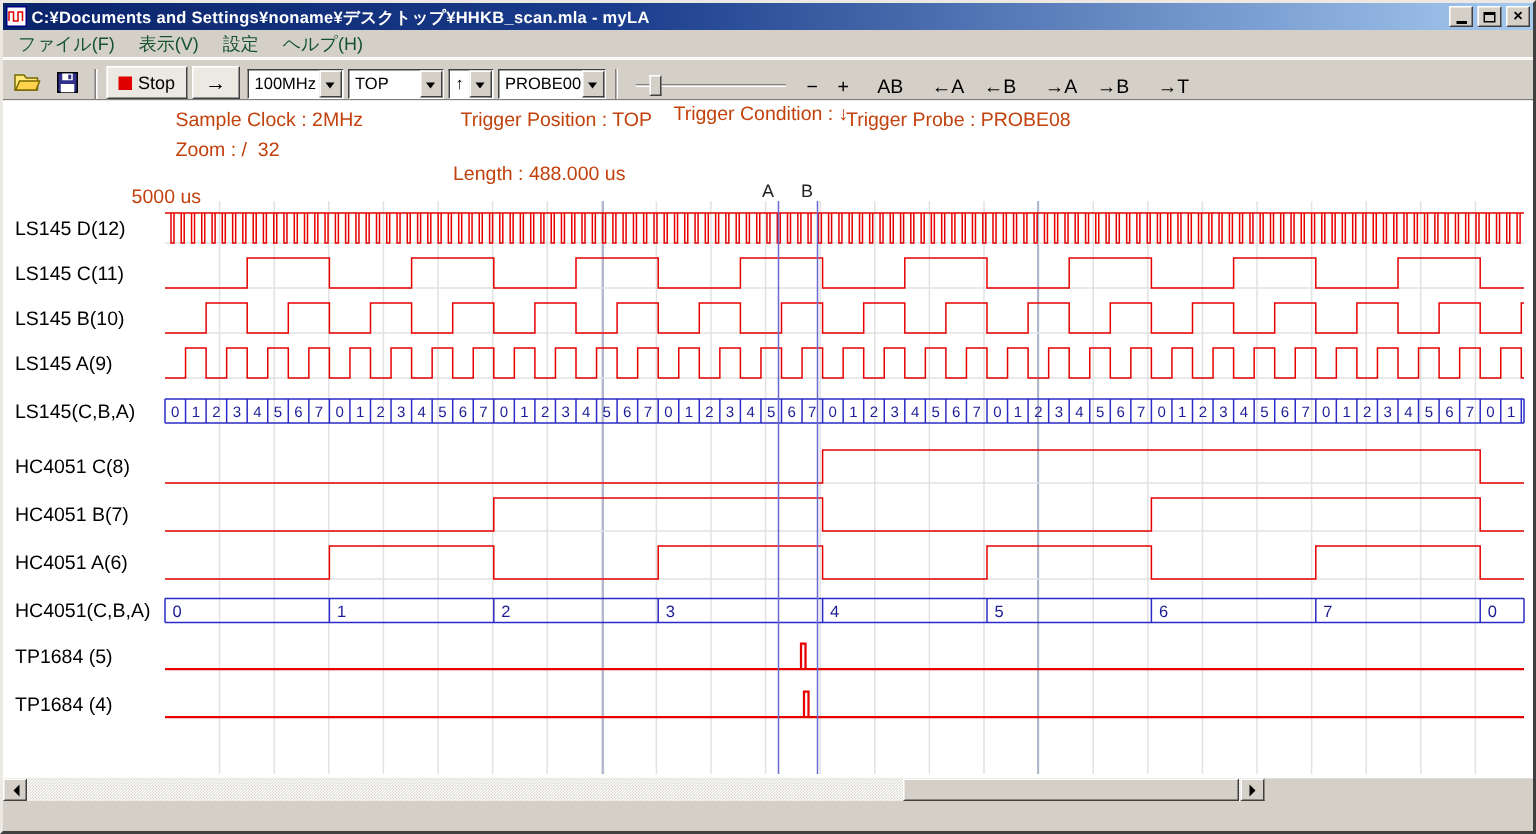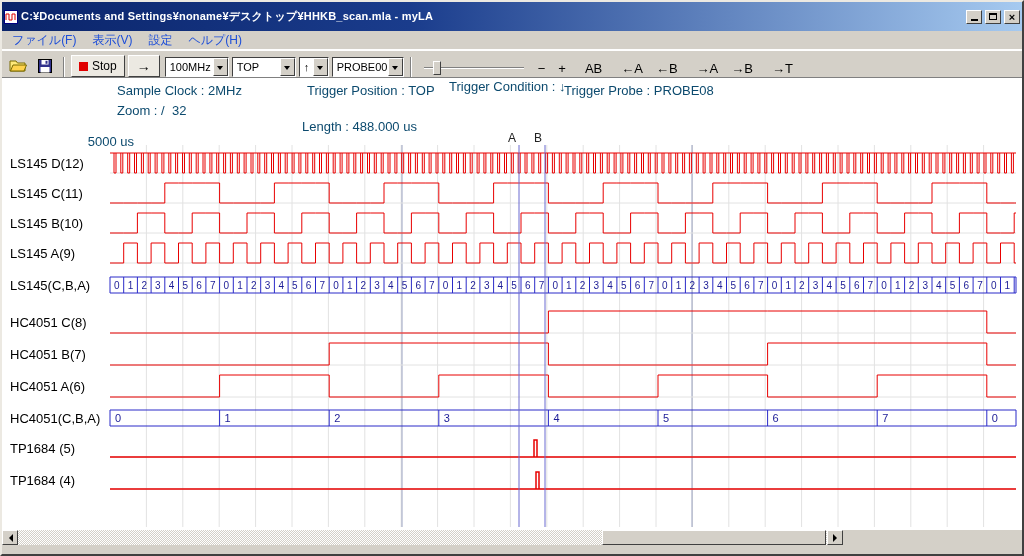--- a/index.html
+++ b/index.html
@@ -2,36 +2,36 @@
 <html><head>
 <meta charset="utf-8">
 <style>
   * { box-sizing: border-box; margin: 0; padding: 0; }
   html,body { width:1024px; height:556px; font-family:"Liberation Sans",sans-serif; }
   body { background:#808080; }
   .window { width:1024px; height:556px; background:#d4d0c8;
             border:2px solid; border-color:#ece9e2 #404040 #404040 #ece9e2; }
 
   
-  .titlebar { height:29px; display:flex; align-items:center; gap:3px; padding:0 2px;
+  .titlebar { height:18px; display:flex; align-items:center; gap:3px; padding:0 2px;
               background:linear-gradient(90deg,#0a246a 0%,#1a3c8c 40%,#a6caf0 100%); }
   .app-icon { width:14px; height:14px; display:inline-flex; }
   .title-text { flex:1; color:#fff; font-size:11px; font-weight:bold;
                 white-space:nowrap; overflow:hidden; letter-spacing:.2px; }
   .winbtn { width:16px; height:14px; background:#d4d0c8; border:1px solid;
             border-color:#fff #404040 #404040 #fff; display:inline-flex;
             align-items:center; justify-content:center; }
   .glyph-min { width:7px; height:2px; background:#000; margin-top:7px; }
   .glyph-max { width:8px; height:7px; border:1px solid #000; border-top:2px solid #000; }
   .glyph-close { font-size:11px; font-weight:bold; line-height:10px; color:#000; }
 
   
   .menubar { height:19px; display:flex; align-items:center; font-size:12px; padding-left:2px;
              border-bottom:1px solid #fff; }
-  .menu-item { padding:2px 8px; color:#1d4ed8; }
+  .menu-item { padding:2px 8px; color:#14532d; }
 
   
   .toolbar { height:28px; display:flex; align-items:flex-end; padding:0 4px; gap:3px;
              border-top:1px solid #fff; border-bottom:1px solid #808080; }
   .tb-icon-btn { width:24px; height:22px; display:flex; align-items:center; justify-content:center; }
   .tb-sep { width:2px; height:20px; border-left:1px solid #808080; border-right:1px solid #fff; margin:0 3px; }
   .tb-btn { height:22px; padding:0 7px; display:flex; align-items:center; gap:4px; background:#ece9e2;
             border:1px solid; border-color:#fff #404040 #404040 #fff; font-size:12px; color:#000; }
   .stop-square { width:9px; height:9px; background:#e00000; display:inline-block; }
   .run-btn { font-size:14px; font-weight:bold; padding:0 8px; }
@@ -45,21 +45,21 @@
   .slider-track { position:absolute; left:0; right:0; top:8px; height:2px;
                   border-top:1px solid #808080; border-bottom:1px solid #fff; }
   .slider-handle { position:absolute; left:9px; top:2px; width:8px; height:14px; background:#d4d0c8;
                    border:1px solid; border-color:#fff #404040 #404040 #fff; }
   .tb-flat { font-size:13px; padding:1px 3px; margin:0 2px; color:#000; }
   .grp { margin-left:8px; }
 
   
   .main { position:relative; height:452px; background:#fff; overflow:hidden;
           border-top:1px solid #fff; }
-  .info-text { position:absolute; font-size:13px; color:#0c4a6e; white-space:pre; }
+  .info-text { position:absolute; font-size:13px; color:#c2410c; white-space:pre; }
   #wave-svg { position:absolute; left:0; top:0; width:1024px; height:452px; }
   #wave-svg text { font-family:"Liberation Sans",sans-serif; }
 
   
   .hscroll { position:relative; height:15px; background:#d4d0c8; }
   .sb-track { position:absolute; left:16px; top:0; width:809px; height:15px; background:#fff;
               background-image:
                 linear-gradient(45deg,#d4d0c8 25%,transparent 25%,transparent 75%,#d4d0c8 75%),
                 linear-gradient(45deg,#d4d0c8 25%,transparent 25%,transparent 75%,#d4d0c8 75%);
               background-size:2px 2px; background-position:0 0,1px 1px; }

